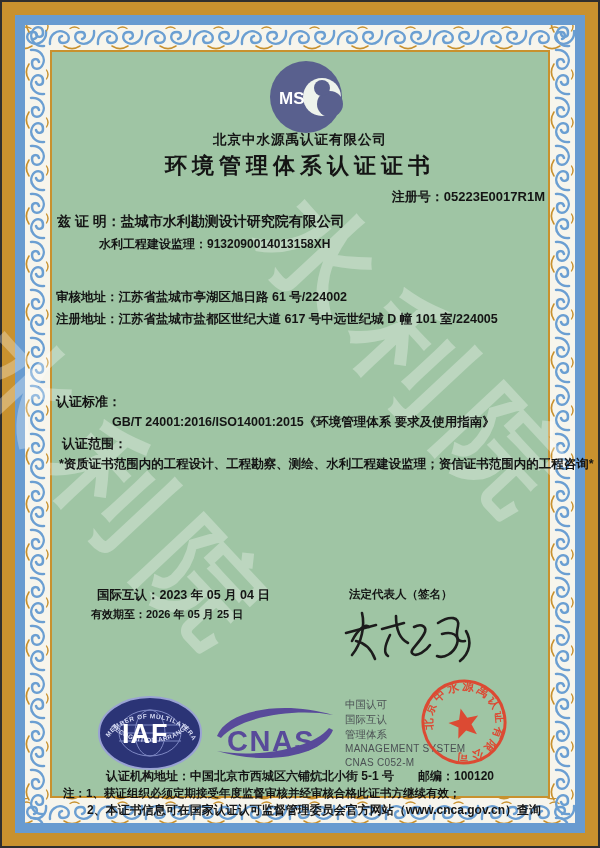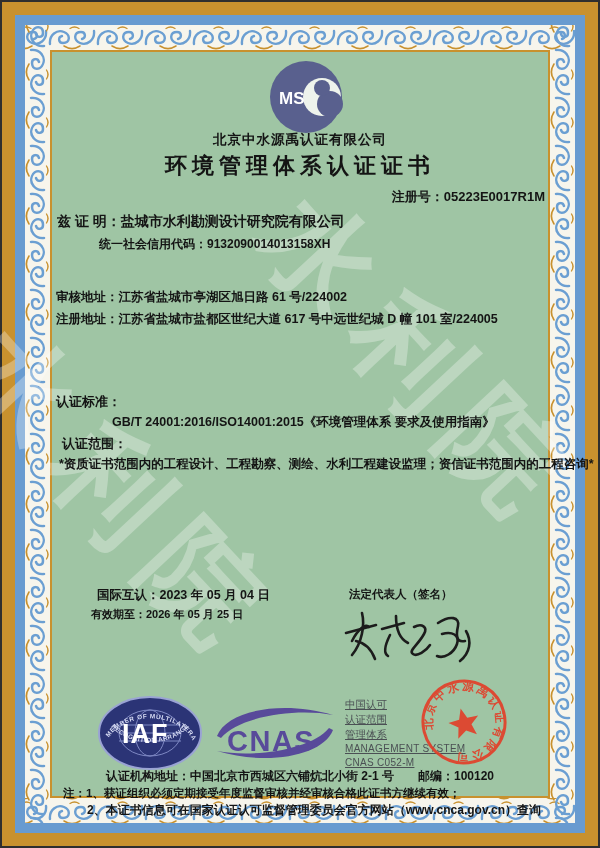--- a/index.html
+++ b/index.html
@@ -28,21 +28,21 @@
   .stdlabel{left:56px;top:393px;font-size:13px;font-weight:700;}
   .stdvalue{left:112px;top:414px;font-size:12.5px;font-weight:700;}
   .scopelabel{left:56px;top:435px;font-size:13px;font-weight:700;margin-left:6px;}
   .scopevalue{left:59px;top:456px;font-size:12.5px;font-weight:700;}
   .issue{left:97px;top:587px;font-size:12.5px;font-weight:700;}
   .valid{left:91px;top:607px;font-size:11px;font-weight:700;}
   .rep{left:349px;top:587px;font-size:11.5px;font-weight:700;}
   .sig{left:338px;top:601px;}
   .iaf{left:97px;top:695px;}
   .cnas{left:211px;top:700px;}
-  .accred{left:345px;top:697px;font-size:10.5px;line-height:1.42;color:#4b5054;white-space:nowrap;text-decoration:underline;}
+  .accred{left:345px;top:697px;font-size:10.5px;line-height:1.42;color:#4b5054;white-space:nowrap;}
   .accred .en{font-size:10px;letter-spacing:0.3px;}
   .stamp{left:418px;top:676px;transform:rotate(-14deg);opacity:0.92;}
   .agency{top:768px;font-size:12px;font-weight:700;}
   .note1{left:63px;top:786px;font-size:11.5px;font-weight:700;}
   .note2{left:87px;top:802px;font-size:12px;font-weight:700;}
 </style>
 </head>
 <body>
 
 <div class="cert">
@@ -85,21 +85,21 @@
       <circle cx="56" cy="31" r="8" fill="#59608e"></circle>
       <text x="13" y="47" font-size="17" font-weight="bold" fill="#ffffff">MS</text>
     </svg>
 
     <div class="abs ctr org-name">北京中水源禹认证有限公司</div>
     <div class="abs ctr cert-title">环境管理体系认证证书</div>
 
     <div class="abs regno"><span>注册号：</span><span>05223E0017R1M</span></div>
 
     <div class="abs certify"><span>兹 证 明：</span><span>盐城市水利勘测设计研究院有限公司</span></div>
-    <div class="abs credit"><span>统一社会信用代码：</span><span>9132090014013158XH</span></div>
+    <div class="abs credit"><span>水利工程建设监理：</span><span>9132090014013158XH</span></div>
 
     <div class="abs addr1"><span>审核地址：</span><span>江苏省盐城市亭湖区旭日路 61 号/224002</span></div>
     <div class="abs addr2"><span>注册地址：</span><span>江苏省盐城市盐都区世纪大道 617 号中远世纪城 D 幢 101 室/224005</span></div>
 
     <div class="abs stdlabel">认证标准：</div>
     <div class="abs stdvalue">GB/T 24001:2016/ISO14001:2015《环境管理体系 要求及使用指南》</div>
     <div class="abs scopelabel">认证范围：</div>
     <div class="abs scopevalue">*资质证书范围内的工程设计、工程勘察、测绘、水利工程建设监理；资信证书范围内的工程咨询*</div>
 
     <div class="abs issue"><span>国际互认：</span><span>2023 年 05 月 04 日</span></div>
@@ -141,33 +141,33 @@
     </svg>
 
     <svg class="abs cnas" width="128" height="66" viewBox="0 0 128 66">
       <path d="M6,36 C16,10 72,0 122,15 C86,8 28,16 10,38 Z" fill="#584a9a"></path>
       <path d="M122,30 C112,56 56,66 6,51 C42,58 100,50 118,28 Z" fill="#584a9a"></path>
       <text x="16" y="51" font-size="29" font-weight="bold" fill="#584a9a" letter-spacing="1.5">CNAS</text>
     </svg>
 
     <div class="abs accred">
       <div>中国认可</div>
-      <div>认证范围</div>
+      <div>国际互认</div>
       <div>管理体系</div>
       <div class="en">MANAGEMENT SYSTEM</div>
       <div class="en">CNAS C052-M</div>
     </div>
 
     <svg class="abs stamp" width="92" height="92" viewBox="0 0 92 92">
       <circle cx="46" cy="46" r="41" fill="none" stroke="#e2402a" stroke-width="3"></circle>
       <polygon points="46,32 50.2,42.6 61.3,43.1 52.7,50.1 55.6,60.9 46,54.8 36.4,60.9 39.3,50.1 30.7,43.1 41.8,42.6" fill="#e2402a"></polygon>
       <defs>
         <path id="stampArc" d="M46,46 m-32,0 a32,32 0 1,1 64,0 a32,32 0 1,1 -64,0"></path>
       </defs>
       <text font-size="11.5" font-weight="bold" fill="#e2402a" letter-spacing="2.5"><textPath href="#stampArc" startOffset="0">北京中水源禹认证有限公司</textPath></text>
     </svg>
 
-    <div class="abs ctr agency">认证机构地址：中国北京市西城区六铺炕北小街 2-1 号　　邮编：100120</div>
+    <div class="abs ctr agency">认证机构地址：中国北京市西城区六铺炕北小街 5-1 号　　邮编：100120</div>
     <div class="abs note1"><span>注：</span><span>1、获证组织必须定期接受年度监督审核并经审核合格此证书方继续有效；</span></div>
     <div class="abs note2">2、本证书信息可在国家认证认可监督管理委员会官方网站（www.cnca.gov.cn）查询</div>
 
   </div>
 </div>
 
 </body></html>

